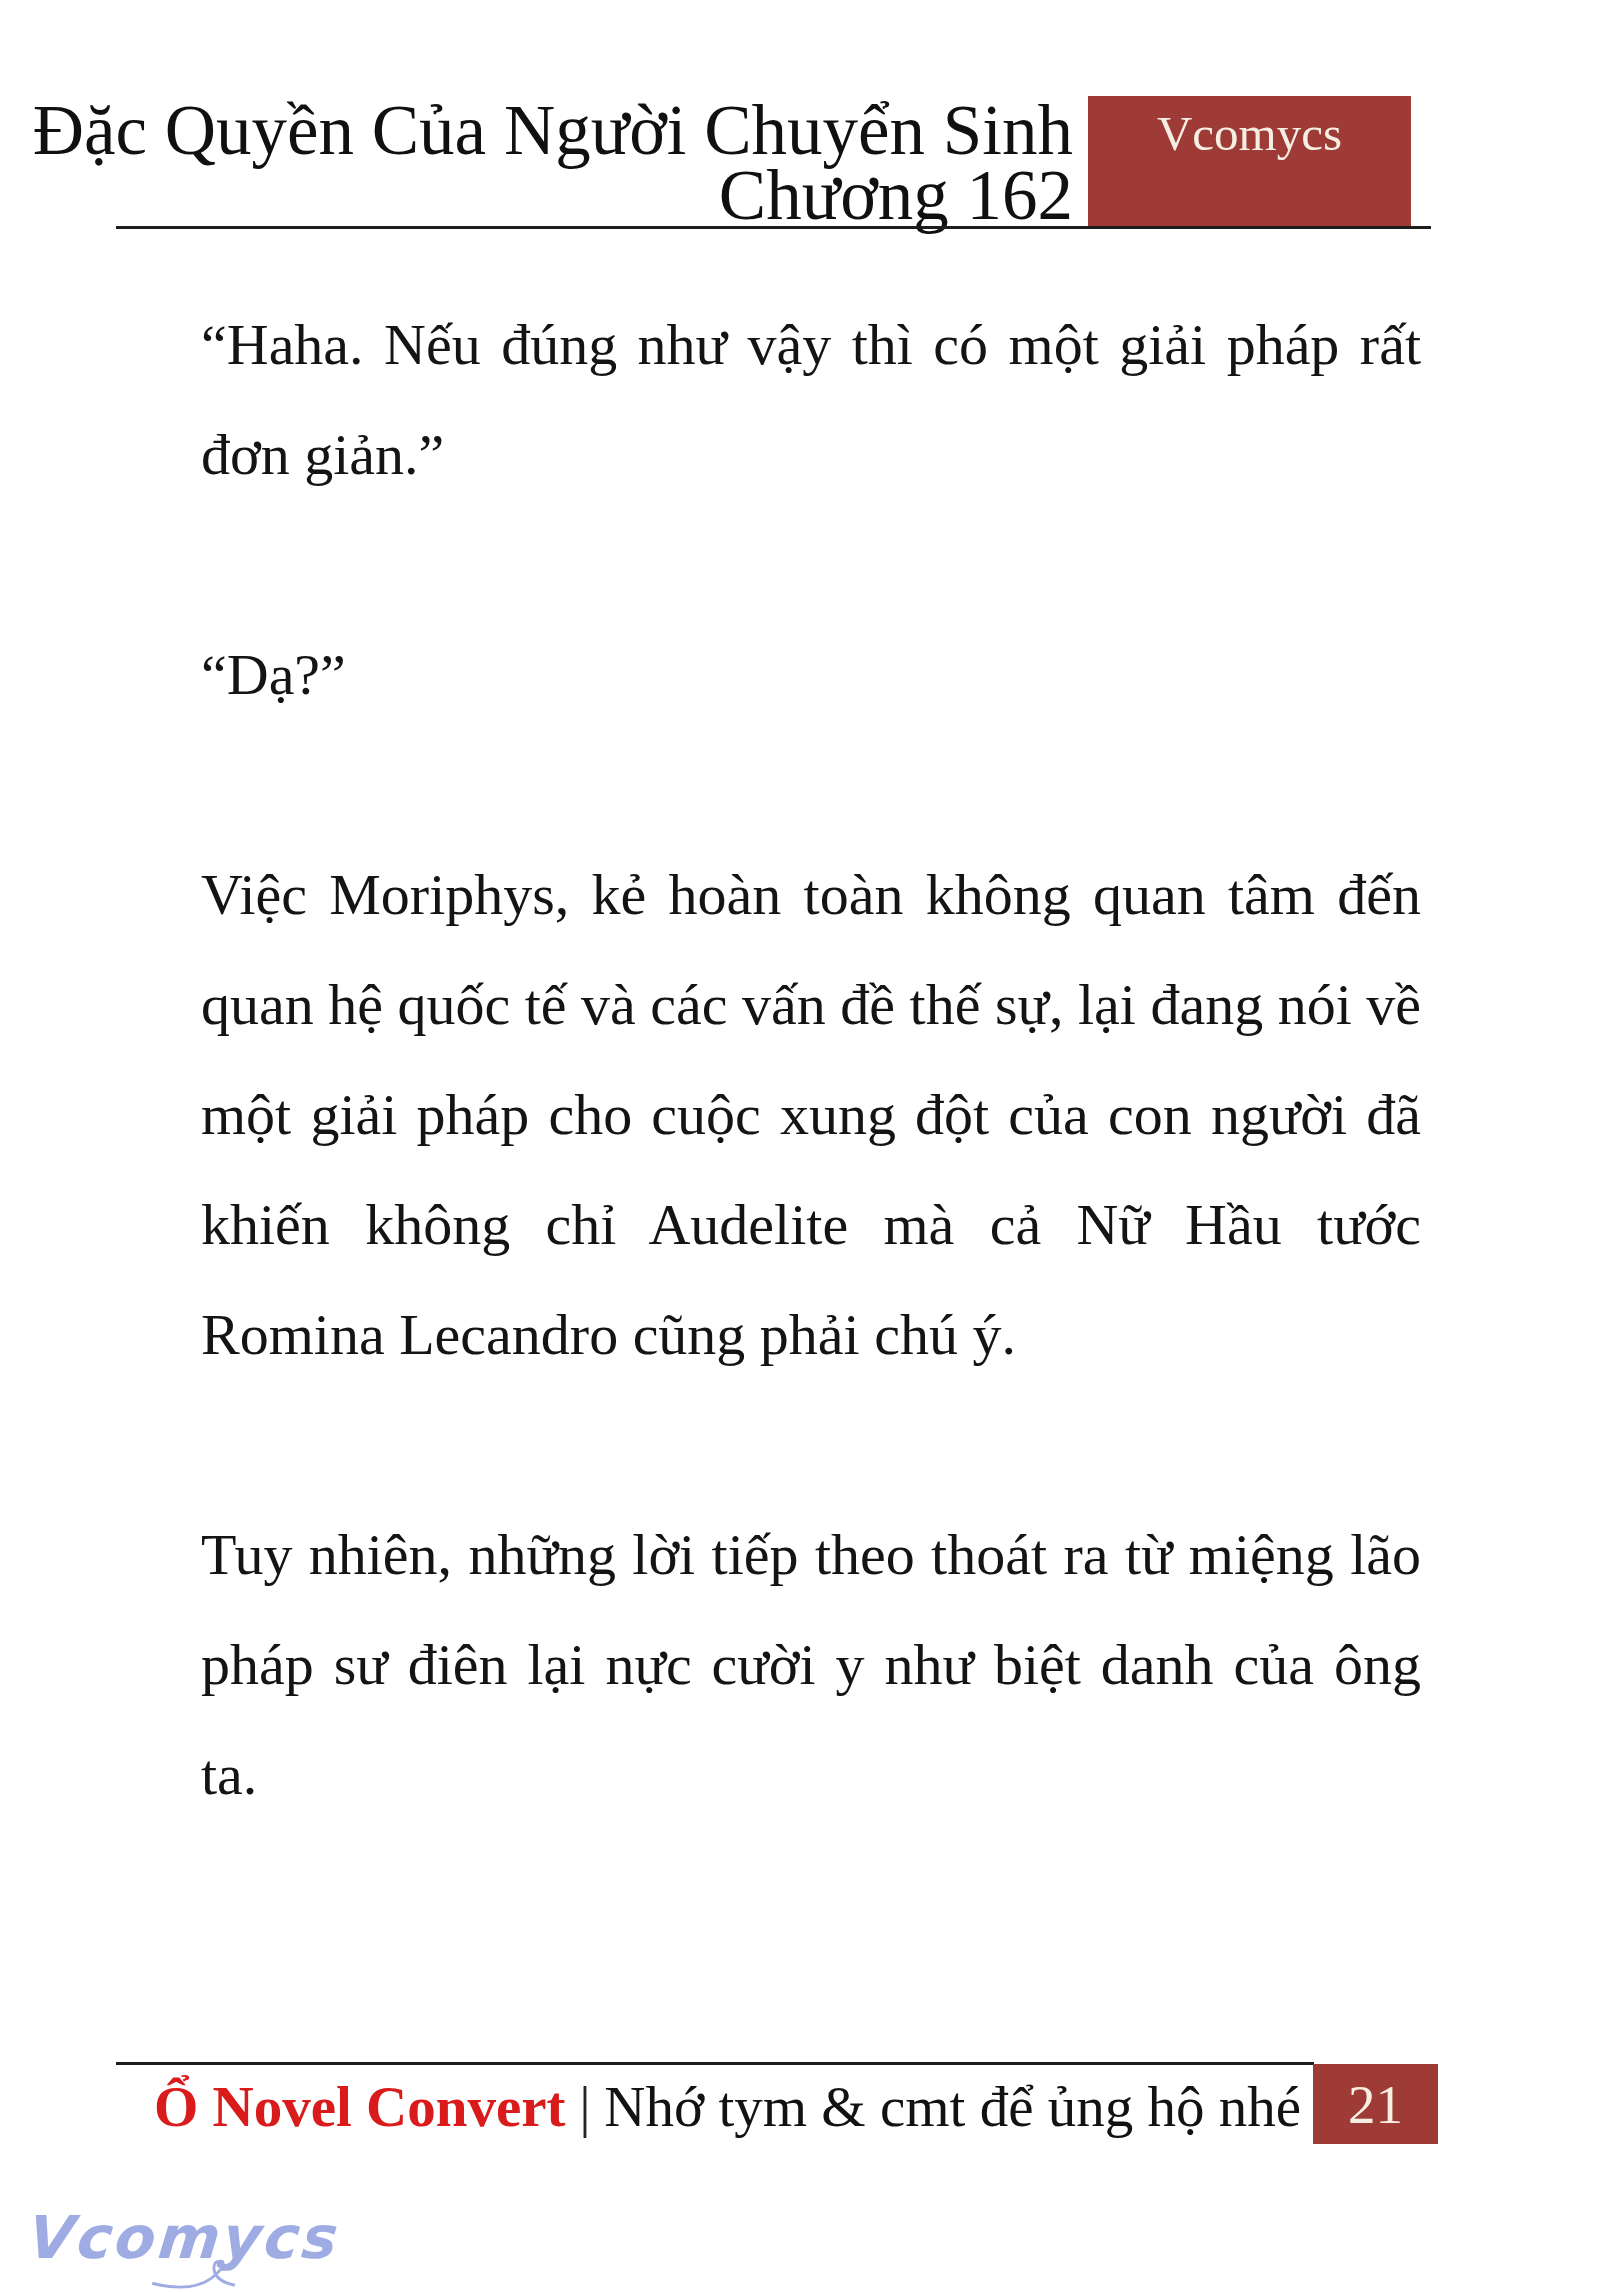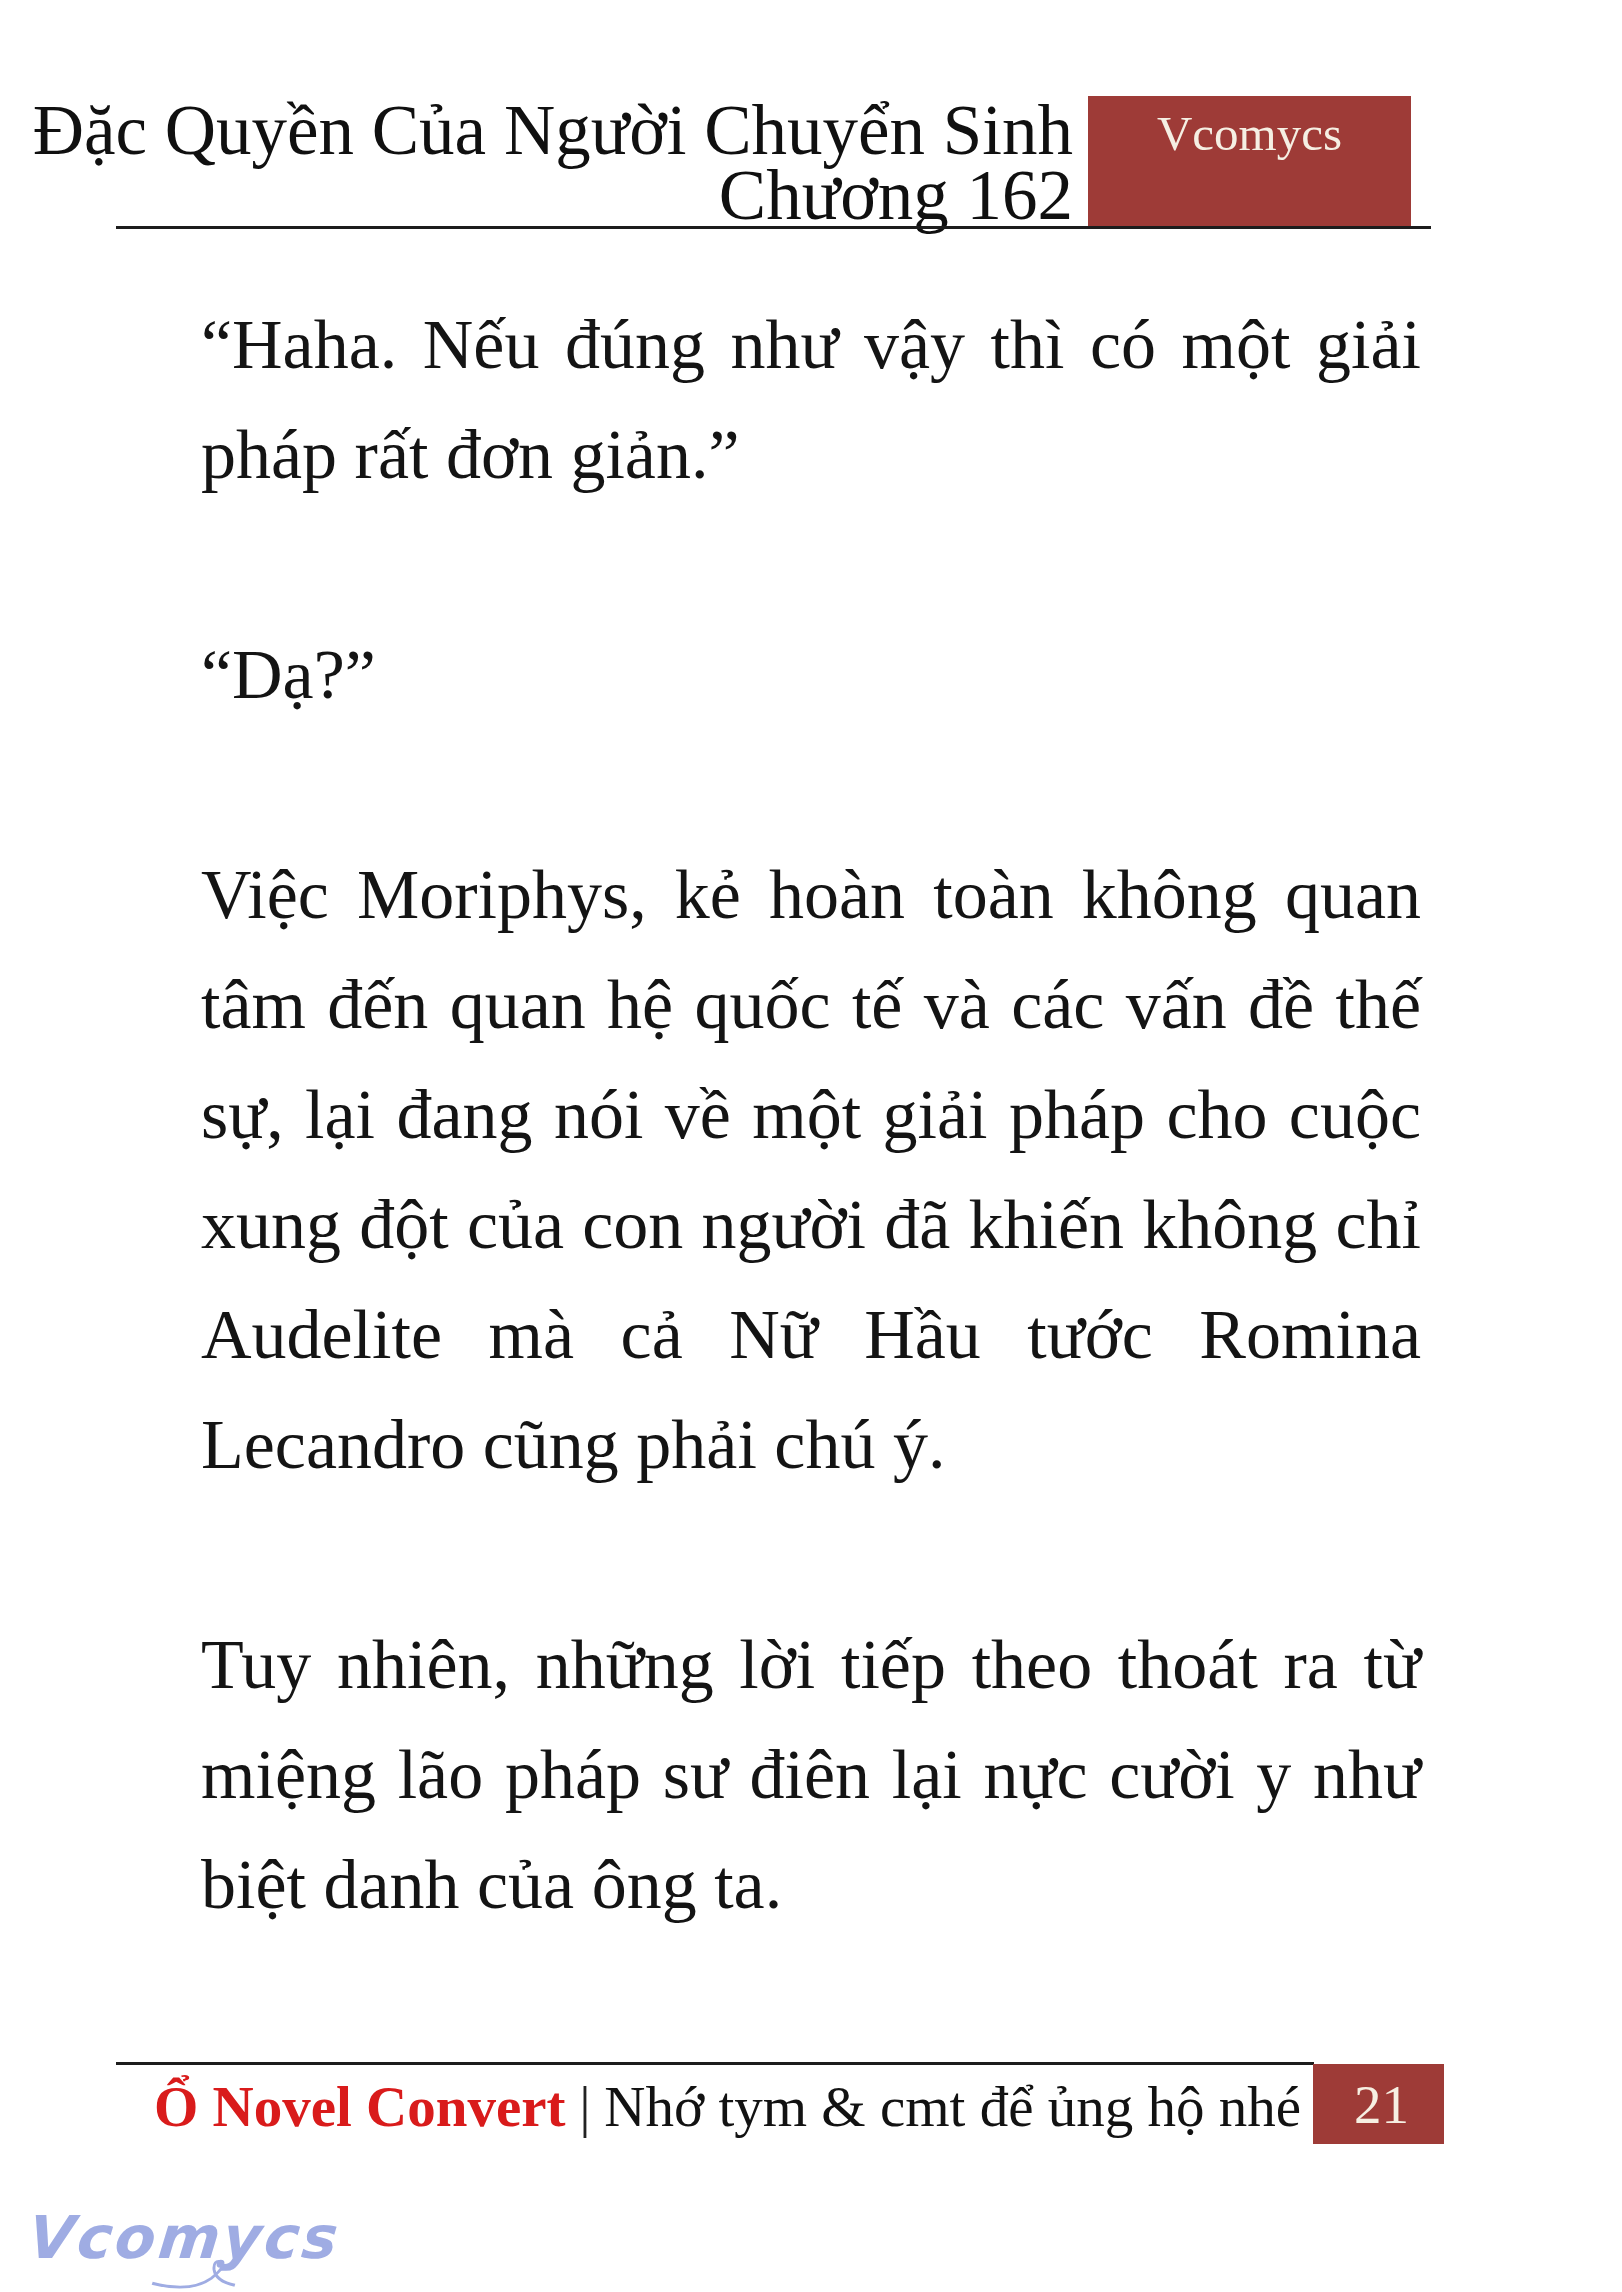--- a/index.html
+++ b/index.html
@@ -47,21 +47,21 @@
     height:2.9px;
     background:#1d1d1d;
   }
 
   
   .content {
     position:absolute;
     left:201px;
     top:290px;
     width:1220px;
-    font-size:70px;
+    font-size:58px;
     line-height:110px;
     text-align:justify;
     color:#141414;
   }
   .content p { margin:0 0 110px 0; }
   .content p:last-child { margin-bottom:0; }
 
   
   .footer-rule {
     position:absolute;
@@ -88,21 +88,20 @@
     left:1313px;
     top:2064px;
     width:125px;
     height:80px;
     background:#9e3b37;
     color:#f6efe2;
     font-size:55px;
     display:flex;
     align-items:center;
     justify-content:center;
-    padding-left:6px;
   }
 
   
   .watermark {
     position:absolute;
     left:29px;
     top:2203px;
     font-family:"DejaVu Sans","Liberation Sans",sans-serif;
     font-style:italic;
     font-weight:bold;

